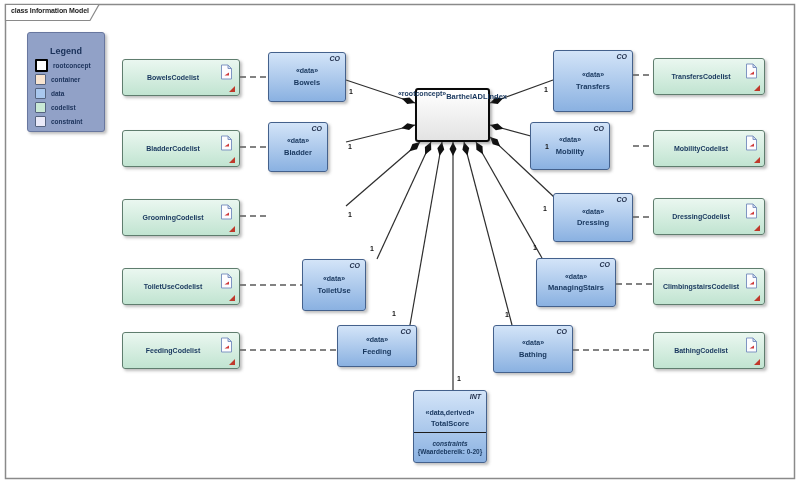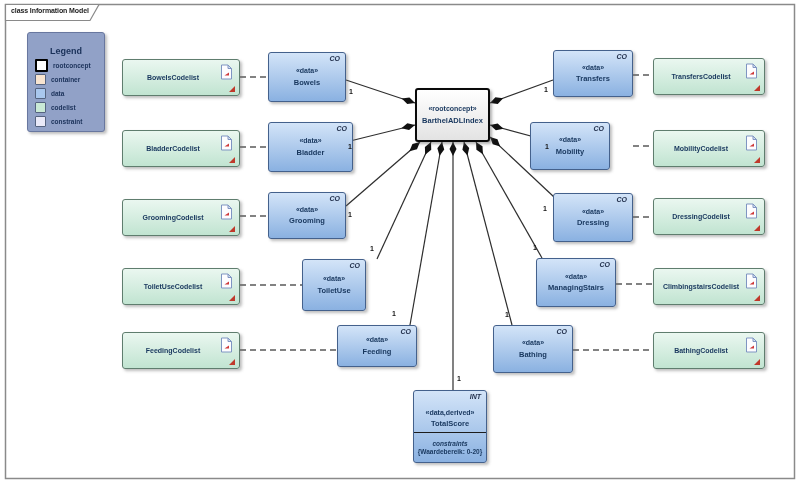--- a/index.html
+++ b/index.html
@@ -20,21 +20,21 @@
               font-weight:bold;color:#22304c;}
 
   .cl-name{position:absolute;left:6px;right:22px;top:50%;transform:translateY(-55%);
            text-align:center;font-size:7px;font-weight:bold;color:#17365d;}
   .doc-icon{position:absolute;top:4px;right:6px;width:13px;height:16px;}
   .corner-flag{position:absolute;bottom:3px;right:4px;width:6px;height:6px;}
 
   .root-box{position:absolute;left:415px;top:88px;width:75px;height:54px;
             background:linear-gradient(#ffffff,#e3e3e3);border:2.5px solid #0a0a0a;border-radius:3px;
             box-shadow:2px 2px 3px rgba(100,100,100,.5);box-sizing:border-box;
-            display:flex;flex-direction:column;justify-content:center;}
+            display:flex;flex-direction:row;justify-content:center;}
 
   .total-box{left:413px;top:390px;width:74px;height:73px;display:flex;flex-direction:column;}
   .ts-upper{height:37px;display:flex;flex-direction:column;justify-content:flex-end;padding-bottom:4px;}
   .ts-lower{border-top:1px solid #1c1c1c;flex:1;display:flex;flex-direction:column;justify-content:center;gap:1px;}
   .ts-constraints{font-size:6.5px;font-style:italic;font-weight:bold;color:#17365d;text-align:center;}
   .ts-value{font-size:6.5px;font-weight:bold;color:#17365d;text-align:center;}
 
   .mult{position:absolute;font-size:7px;font-weight:bold;color:#141414;}
 
   .legend{position:absolute;left:27px;top:32px;width:78px;height:100px;background:#91a1c7;
@@ -123,50 +123,43 @@
     <div class="ename">BarthelADLIndex</div>
   </div>
 
   <div class="ebox data-box" style="left:268px;top:52px;width:78px;height:50px">
     <span class="corner-tag">CO</span>
     <div class="box-center">
         <div class="stereotype">«data»</div>
     <div class="ename">Bowels</div>
       </div>
   </div>
-  <div class="ebox data-box" style="left:268px;top:122px;width:85px;height:50px">
+  <div class="ebox data-box" style="left:268px;top:122px;width:60px;height:50px">
     <span class="corner-tag">CO</span>
     <div class="box-center">
         <div class="stereotype">«data»</div>
     <div class="ename">Bladder</div>
       </div>
   </div>
-  <div class="ebox data-box" style="left:268px;top:192px;width:78px;height:47px">
-    <span class="corner-tag">CO</span>
-    <div class="box-center">
-        <div class="stereotype">«data»</div>
-    <div class="ename">Grooming</div>
-      </div>
-  </div>
   <div class="ebox data-box" style="left:302px;top:259px;width:64px;height:52px">
     <span class="corner-tag">CO</span>
     <div class="box-center">
         <div class="stereotype">«data»</div>
     <div class="ename">ToiletUse</div>
       </div>
   </div>
   <div class="ebox data-box" style="left:337px;top:325px;width:80px;height:42px">
     <span class="corner-tag">CO</span>
     <div class="box-center">
         <div class="stereotype">«data»</div>
     <div class="ename">Feeding</div>
       </div>
   </div>
 
-  <div class="ebox data-box" style="left:553px;top:50px;width:80px;height:47px">
+  <div class="ebox data-box" style="left:553px;top:50px;width:80px;height:62px">
     <span class="corner-tag">CO</span>
     <div class="box-center">
         <div class="stereotype">«data»</div>
     <div class="ename">Transfers</div>
       </div>
   </div>
   <div class="ebox data-box" style="left:530px;top:122px;width:80px;height:48px">
     <span class="corner-tag">CO</span>
     <div class="box-center">
         <div class="stereotype">«data»</div>

